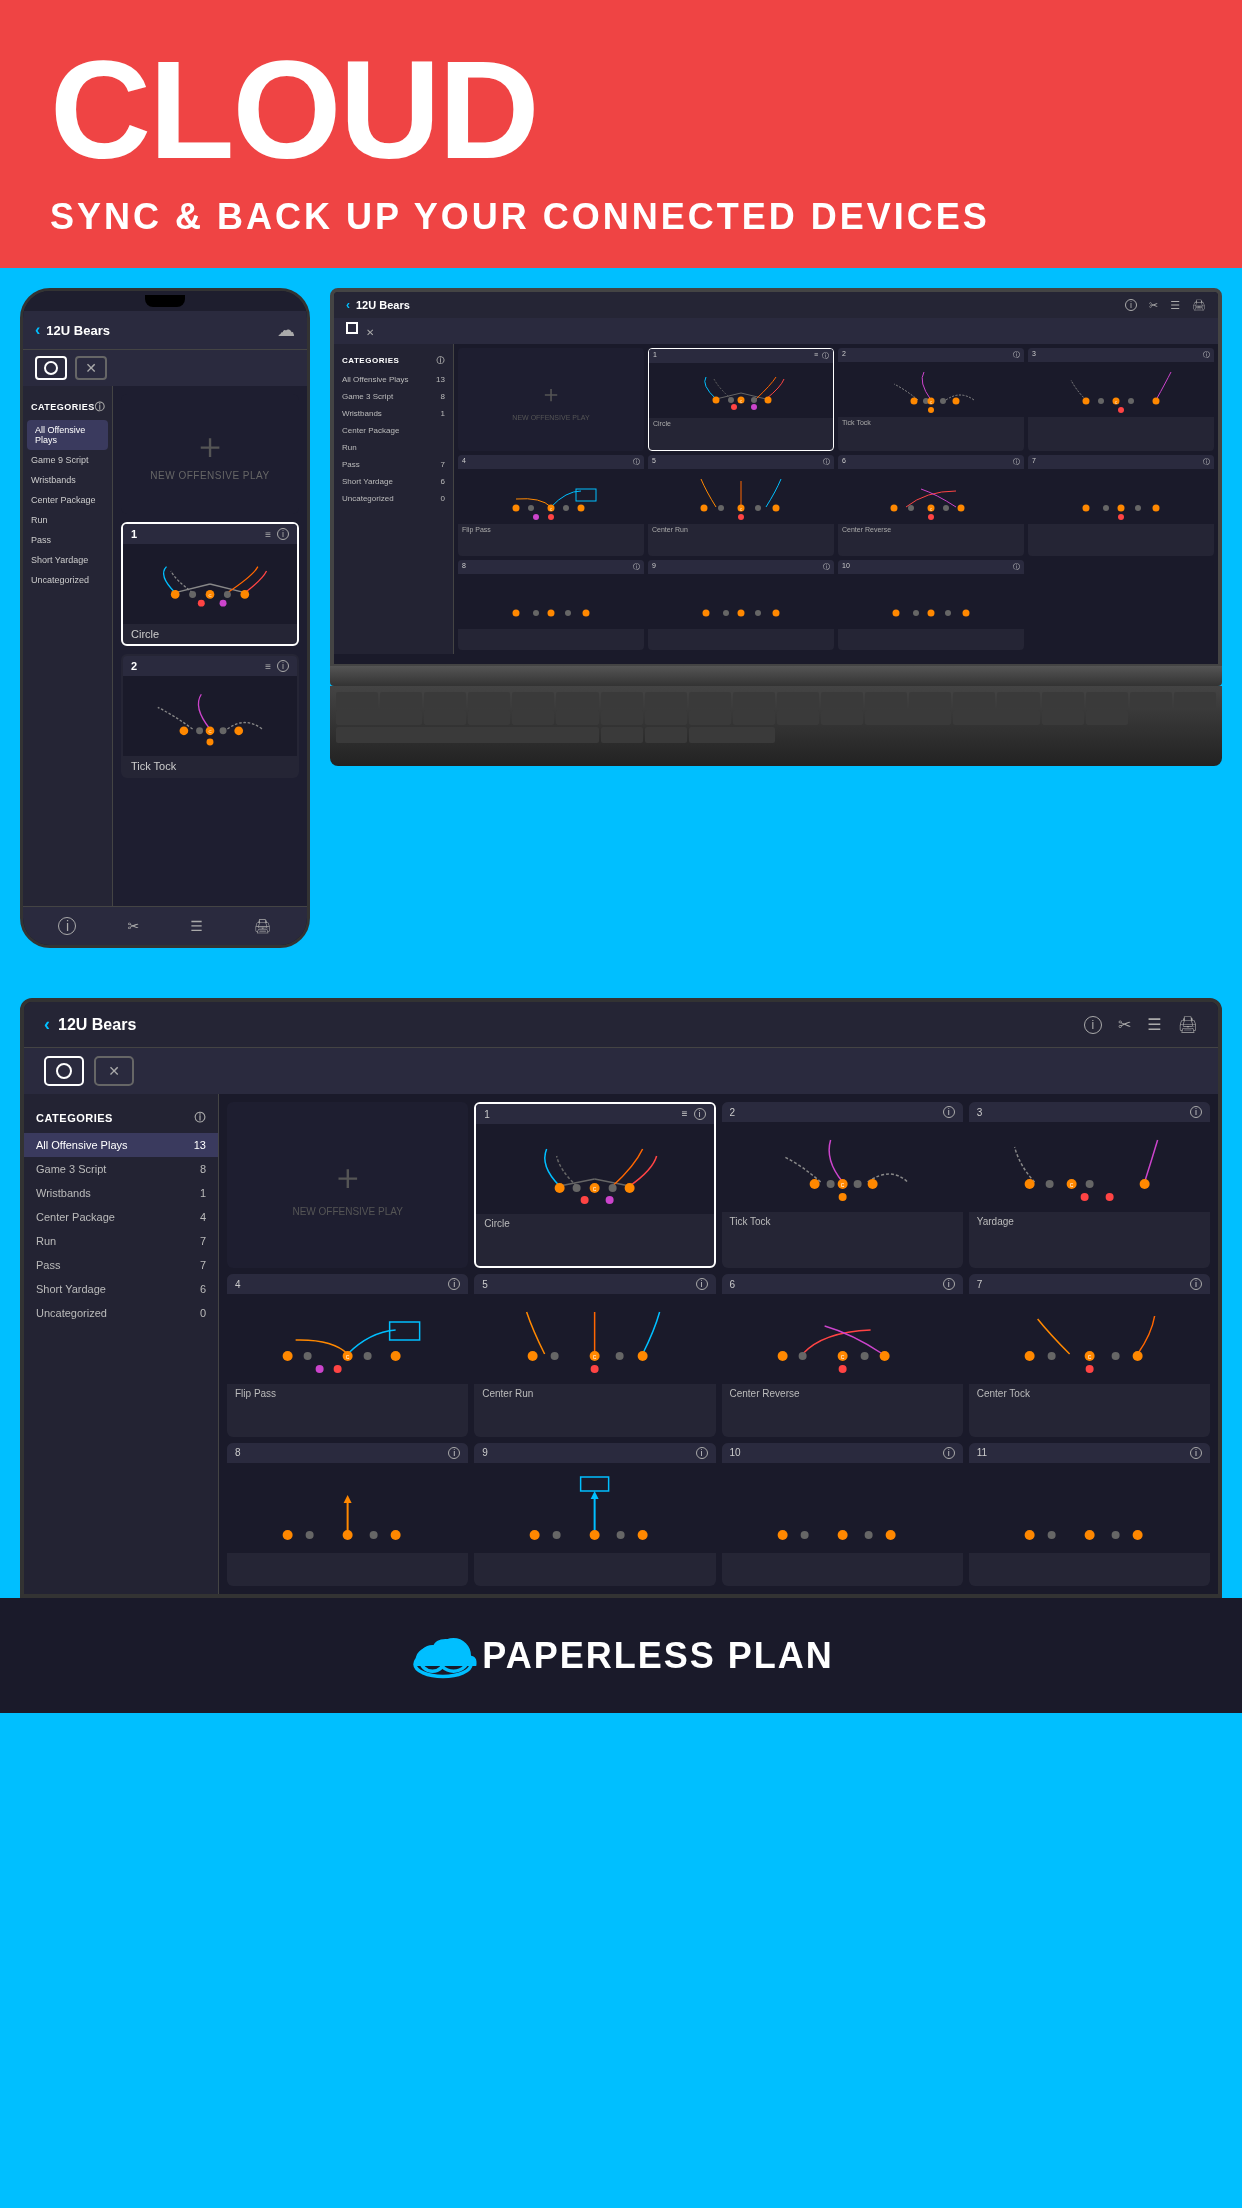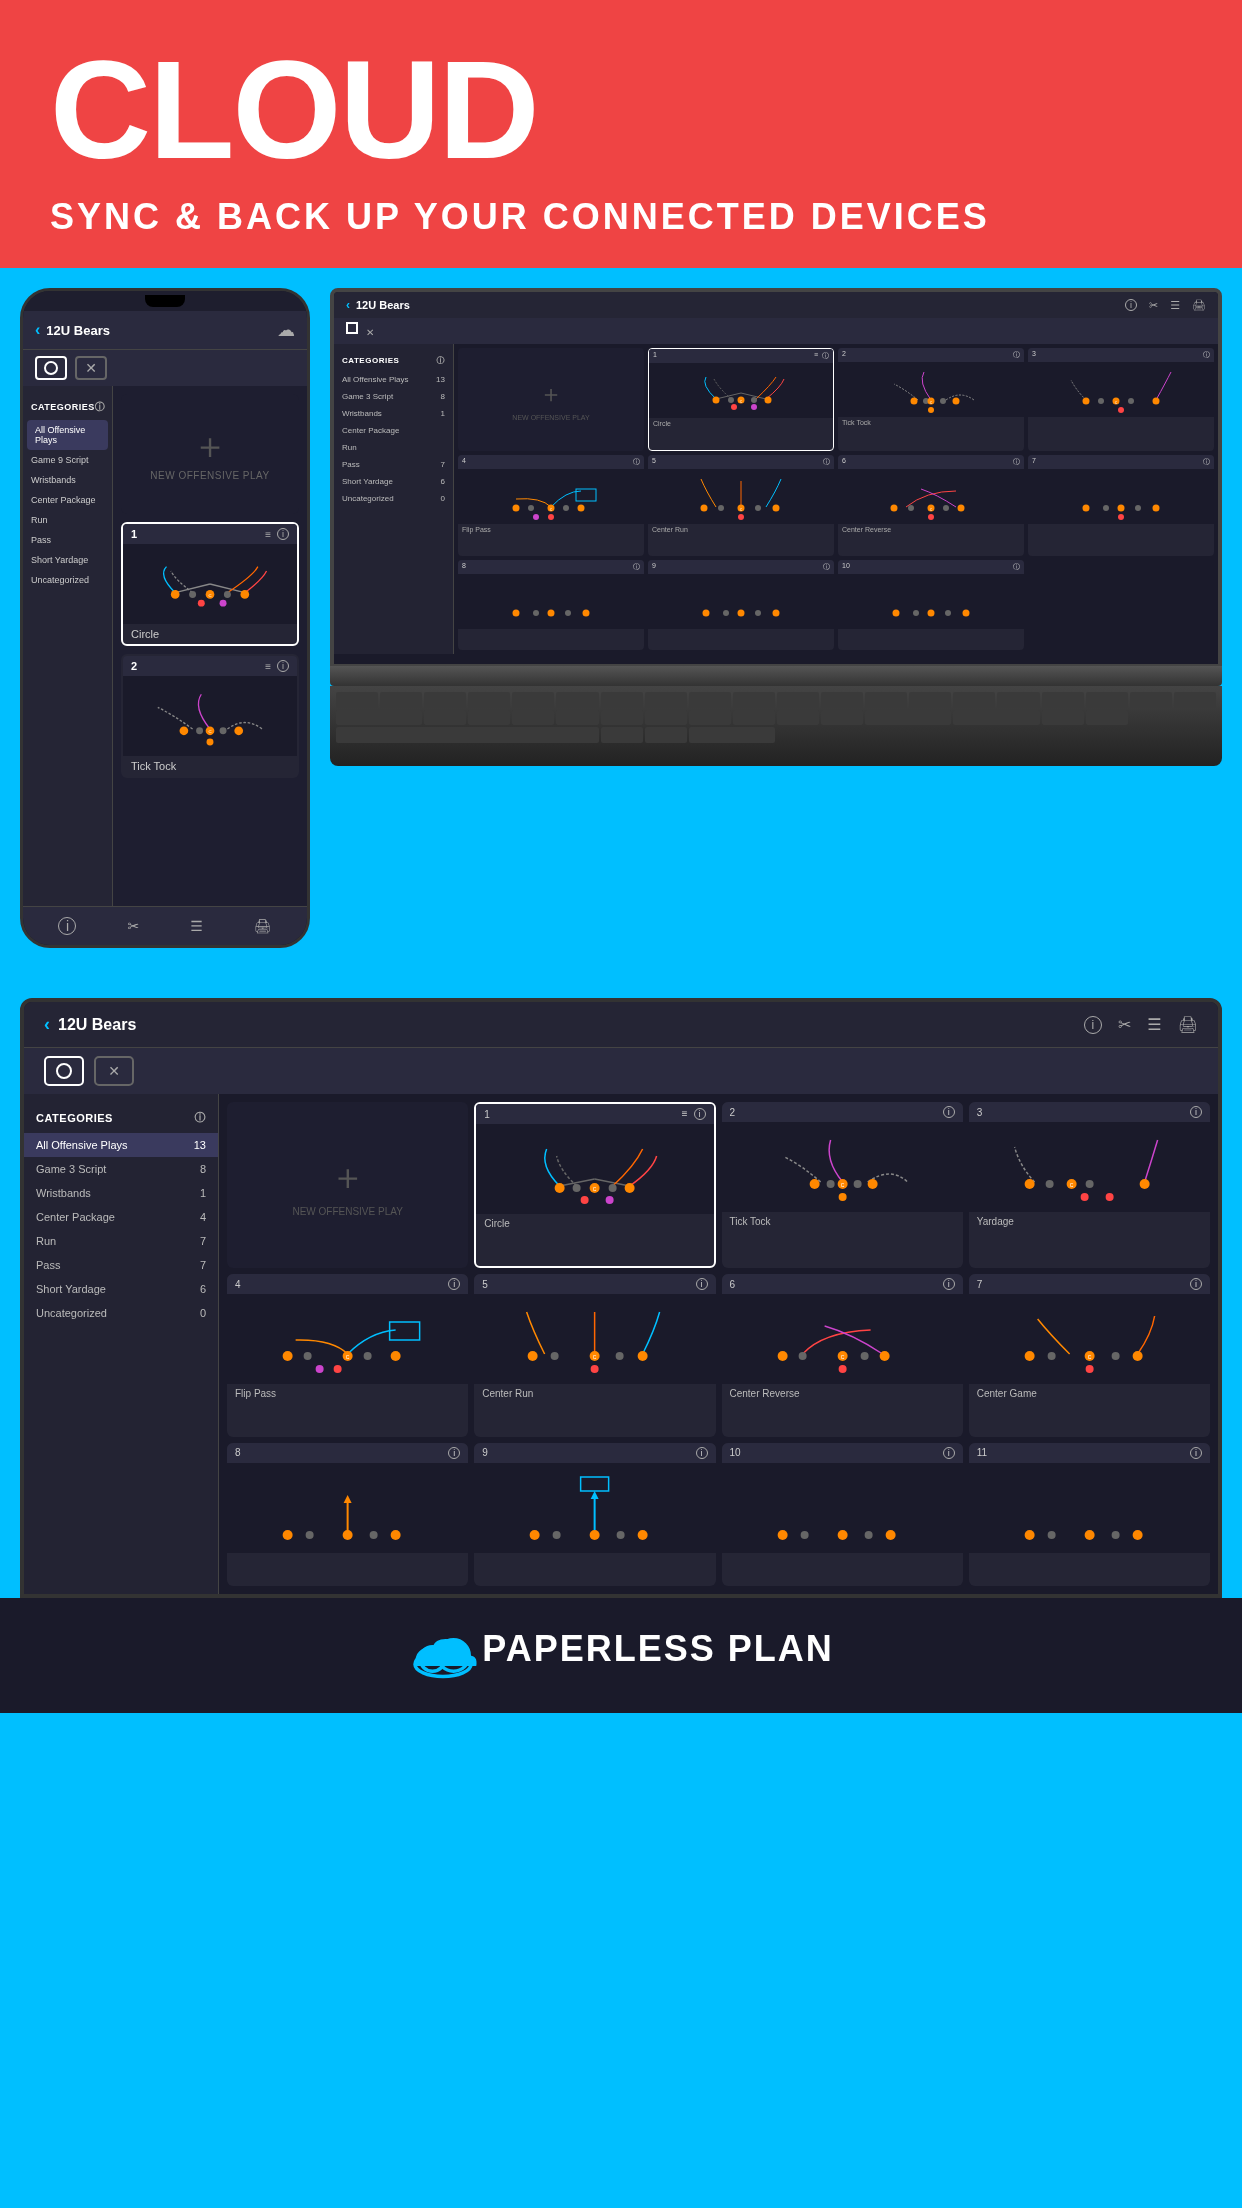--- a/index.html
+++ b/index.html
@@ -460,20 +460,21 @@
       color: #555;
       font-size: 10px;
       margin-top: 4px;
     }
 
     
     .footer {
       background: #1a1a2a;
       padding: 30px 20px;
       display: flex;
+      align-items: center;
       justify-content: center;
       gap: 4px;
     }
     .footer-brand {
       font-size: 36px;
       font-weight: 900;
       color: #ffffff;
       letter-spacing: 2px;
       text-transform: uppercase;
     }
@@ -1165,21 +1166,21 @@
               <path d="M 148 60 Q 162 40 165 22" stroke="#ff6600" stroke-width="1.5" fill="none"></path>
               <circle cx="40" cy="62" r="5" fill="#ff8800"></circle>
               <circle cx="62" cy="62" r="4" fill="#666"></circle>
               <circle cx="100" cy="62" r="5" fill="#ff8800"></circle>
               <text x="100" y="65" font-size="5" text-anchor="middle" fill="#fff">C</text>
               <circle cx="126" cy="62" r="4" fill="#666"></circle>
               <circle cx="148" cy="62" r="5" fill="#ff8800"></circle>
               <circle cx="100" cy="75" r="4" fill="#ff4444"></circle>
             </svg>
           </div>
-          <div class="tablet-play-label">Center Game</div>
+          <div class="tablet-play-label">Center Tock</div>
         </div>
 
         <div class="tablet-play-card">
           <div class="tablet-play-header">
             <span>8</span>
             <span style="font-size:9px;border:1px solid #aaa;border-radius:50%;width:12px;height:12px;display:inline-flex;align-items:center;justify-content:center;">i</span>
           </div>
           <div class="tablet-play-canvas">
             <svg width="100%" height="100%" viewBox="0 0 200 90">
               <path d="M 100 70 Q 100 55 100 40" stroke="#ff8800" stroke-width="2" fill="none"></path>

